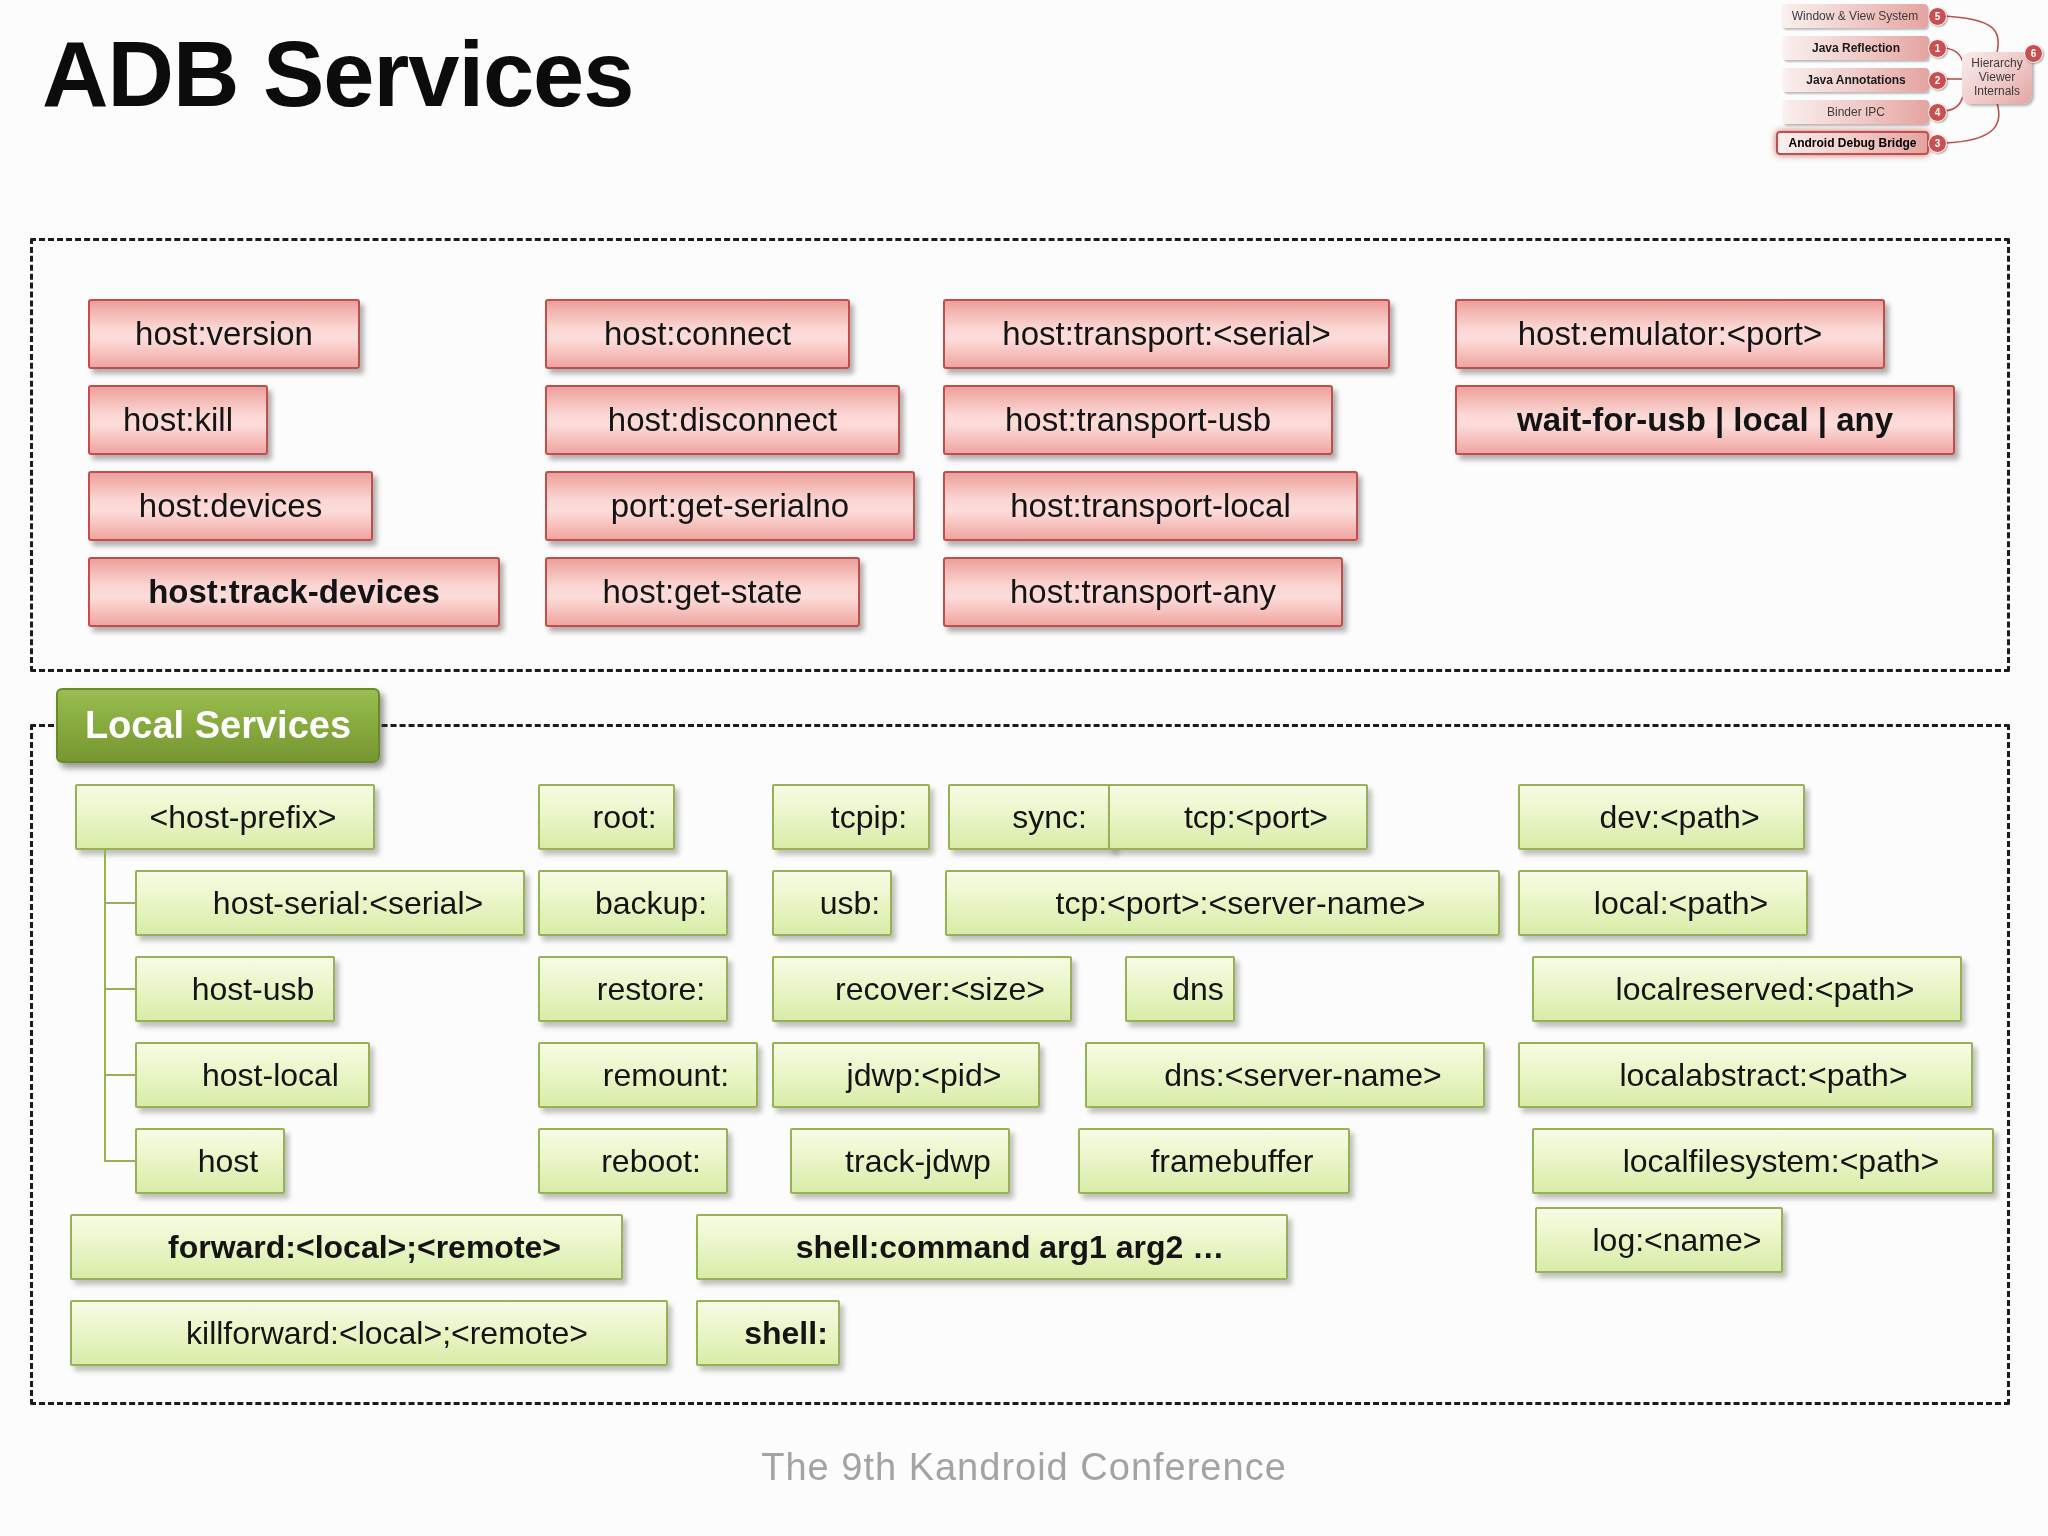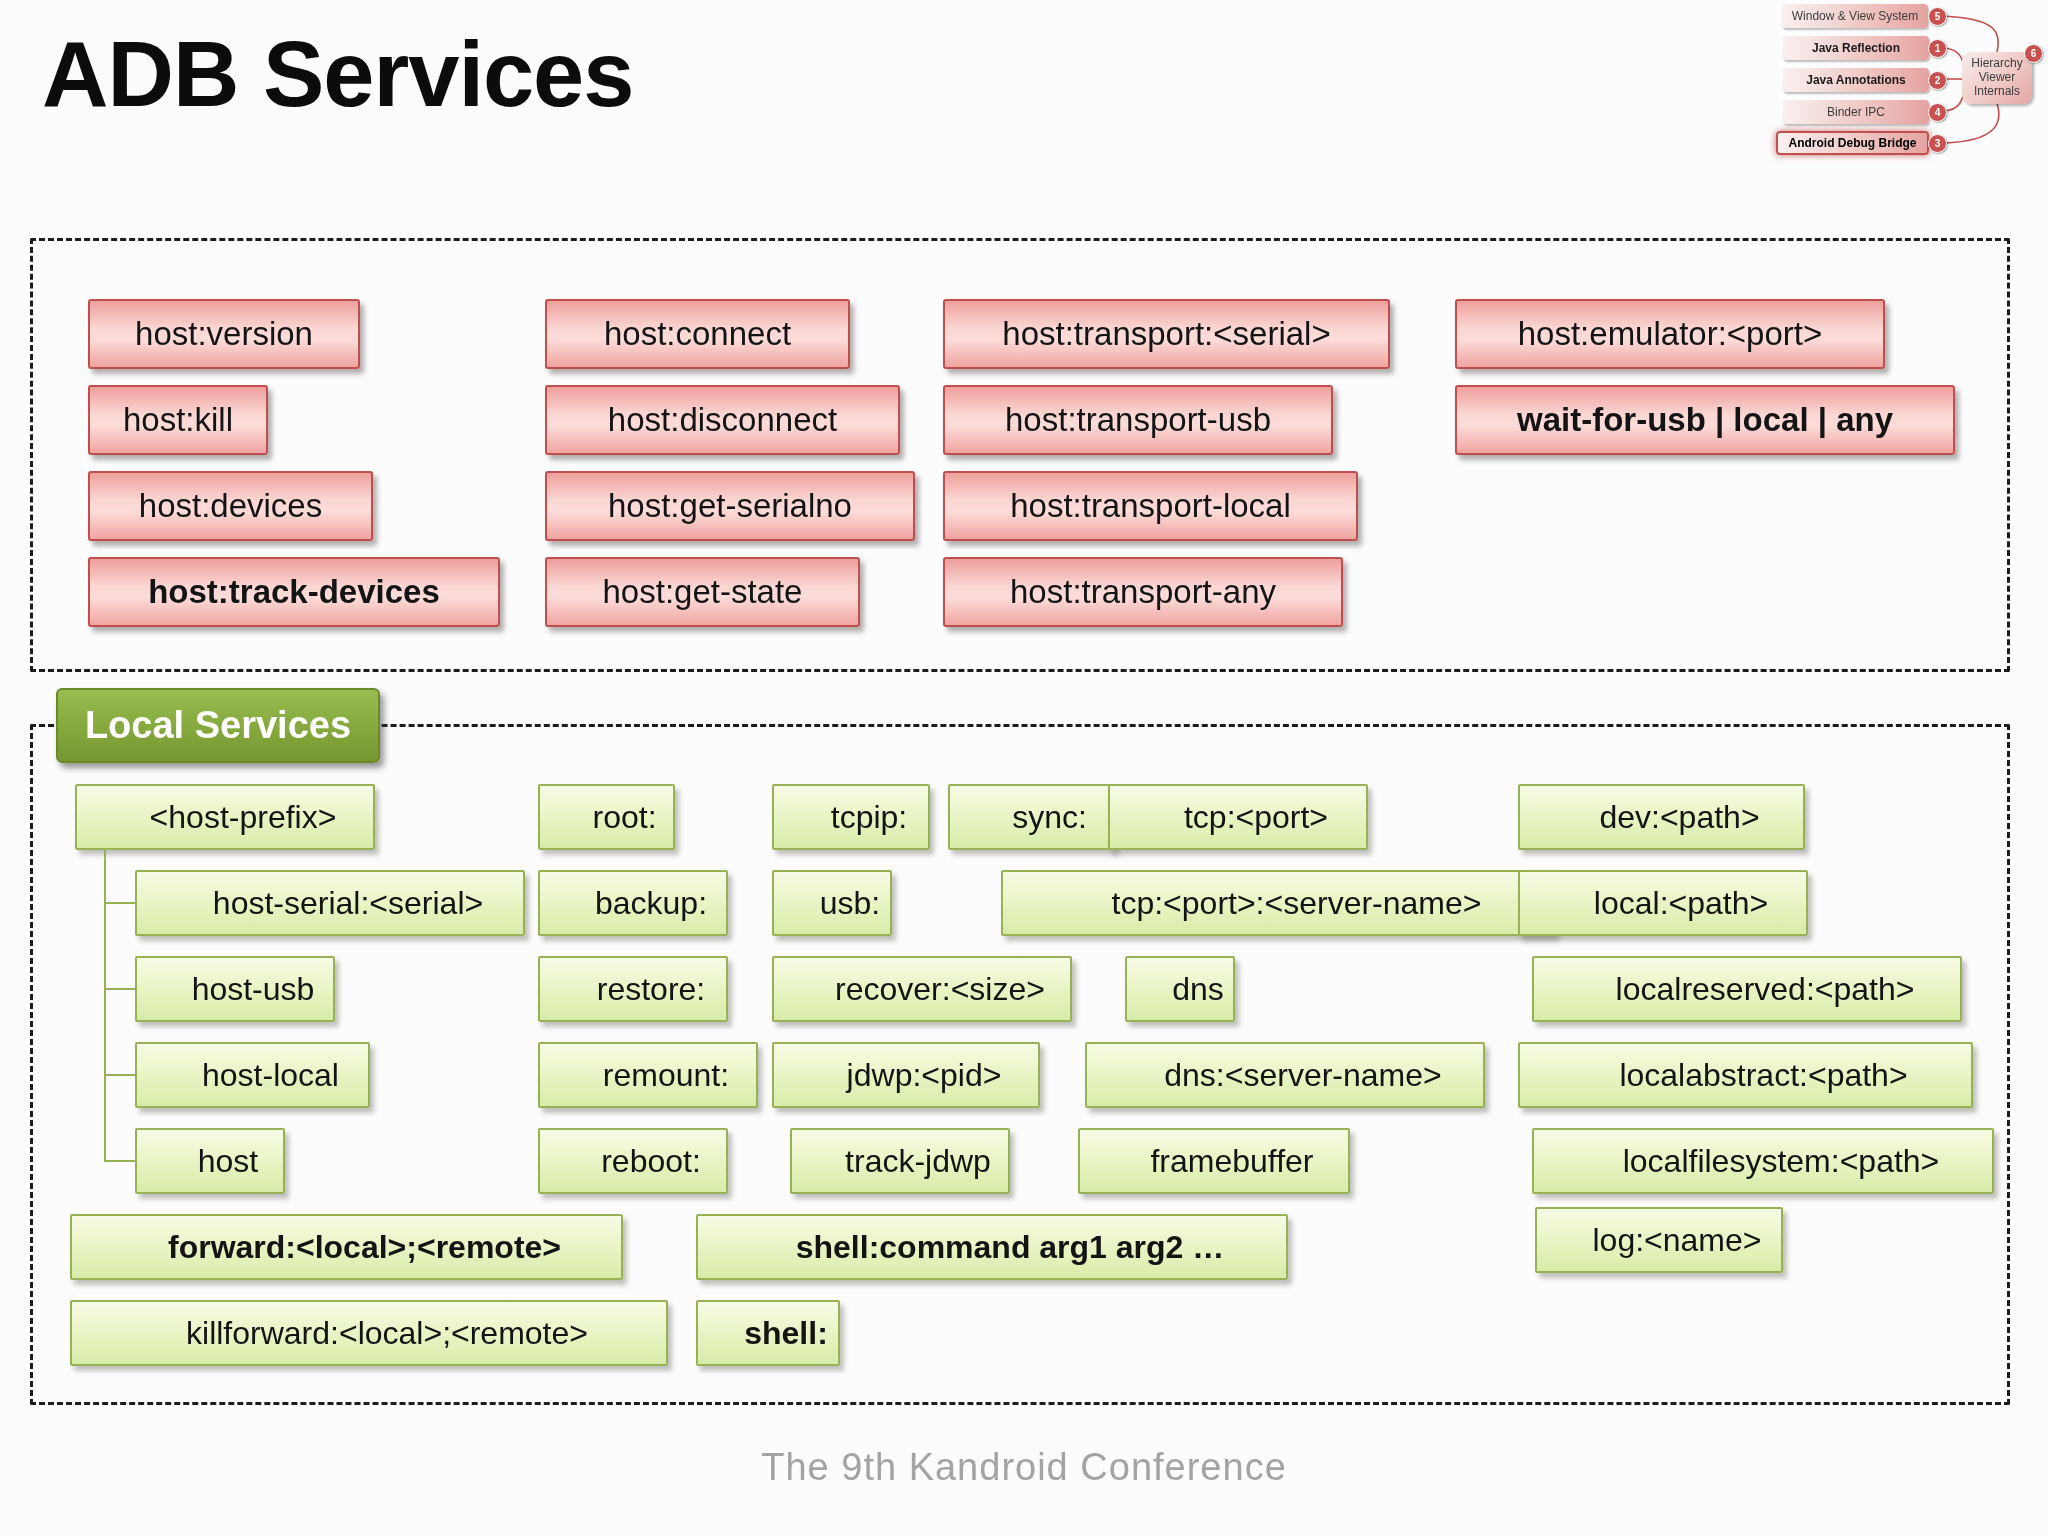--- a/index.html
+++ b/index.html
@@ -109,21 +109,21 @@
 
   <div class="dashed-region" style="left:30px;top:238px;width:1980px;height:434px;"></div>
 
   <div class="pbox" style="left:88px;top:299px;width:272px;">host:version</div>
   <div class="pbox" style="left:88px;top:385px;width:180px;">host:kill</div>
   <div class="pbox" style="left:88px;top:471px;width:285px;">host:devices</div>
   <div class="pbox bold" style="left:88px;top:557px;width:412px;">host:track-devices</div>
 
   <div class="pbox" style="left:545px;top:299px;width:305px;">host:connect</div>
   <div class="pbox" style="left:545px;top:385px;width:355px;">host:disconnect</div>
-  <div class="pbox" style="left:545px;top:471px;width:370px;">host:get-serialno</div>
+  <div class="pbox" style="left:545px;top:471px;width:370px;">port:get-serialno</div>
   <div class="pbox" style="left:545px;top:557px;width:315px;">host:get-state</div>
 
   <div class="pbox" style="left:943px;top:299px;width:447px;">host:transport:&lt;serial&gt;</div>
   <div class="pbox" style="left:943px;top:385px;width:390px;">host:transport-usb</div>
   <div class="pbox" style="left:943px;top:471px;width:415px;">host:transport-local</div>
   <div class="pbox" style="left:943px;top:557px;width:400px;">host:transport-any</div>
 
   <div class="pbox" style="left:1455px;top:299px;width:430px;">host:emulator:&lt;port&gt;</div>
   <div class="pbox bold" style="left:1455px;top:385px;width:500px;">wait-for-usb | local | any</div>
 
@@ -150,21 +150,21 @@
   <div class="gbox" style="left:538px;top:1128px;width:190px;">reboot:</div>
 
   <div class="gbox" style="left:772px;top:784px;width:158px;">tcpip:</div>
   <div class="gbox" style="left:772px;top:870px;width:120px;">usb:</div>
   <div class="gbox" style="left:772px;top:956px;width:300px;">recover:&lt;size&gt;</div>
   <div class="gbox" style="left:772px;top:1042px;width:268px;">jdwp:&lt;pid&gt;</div>
   <div class="gbox" style="left:790px;top:1128px;width:220px;">track-jdwp</div>
 
   <div class="gbox" style="left:948px;top:784px;width:167px;">sync:</div>
   <div class="gbox" style="left:1108px;top:784px;width:260px;">tcp:&lt;port&gt;</div>
-  <div class="gbox" style="left:1001px;top:870px;width:555px;">tcp:&lt;port&gt;:&lt;server-name&gt;</div>
+  <div class="gbox" style="left:945px;top:870px;width:555px;">tcp:&lt;port&gt;:&lt;server-name&gt;</div>
   <div class="gbox" style="left:1125px;top:956px;width:110px;">dns</div>
   <div class="gbox" style="left:1085px;top:1042px;width:400px;">dns:&lt;server-name&gt;</div>
   <div class="gbox" style="left:1078px;top:1128px;width:272px;">framebuffer</div>
 
   <div class="gbox" style="left:1518px;top:784px;width:287px;">dev:&lt;path&gt;</div>
   <div class="gbox" style="left:1518px;top:870px;width:290px;">local:&lt;path&gt;</div>
   <div class="gbox" style="left:1532px;top:956px;width:430px;">localreserved:&lt;path&gt;</div>
   <div class="gbox" style="left:1518px;top:1042px;width:455px;">localabstract:&lt;path&gt;</div>
   <div class="gbox" style="left:1532px;top:1128px;width:462px;">localfilesystem:&lt;path&gt;</div>
   <div class="gbox" style="left:1535px;top:1207px;width:248px;">log:&lt;name&gt;</div>

